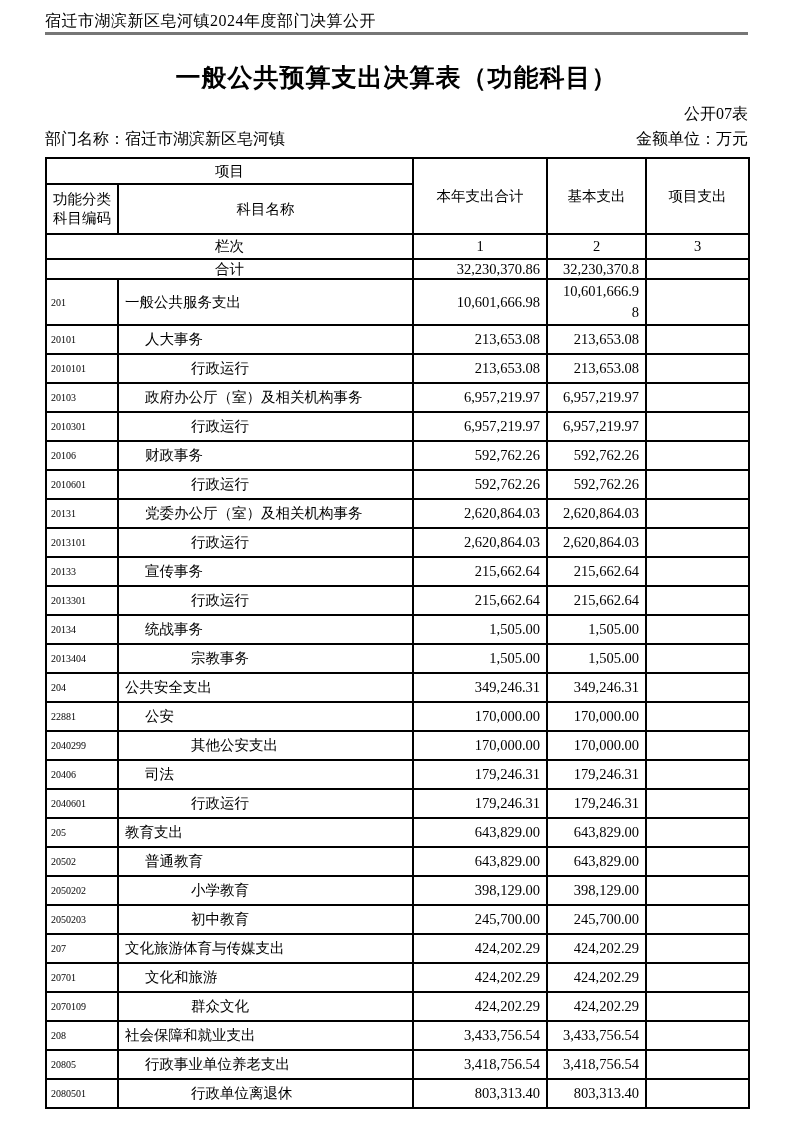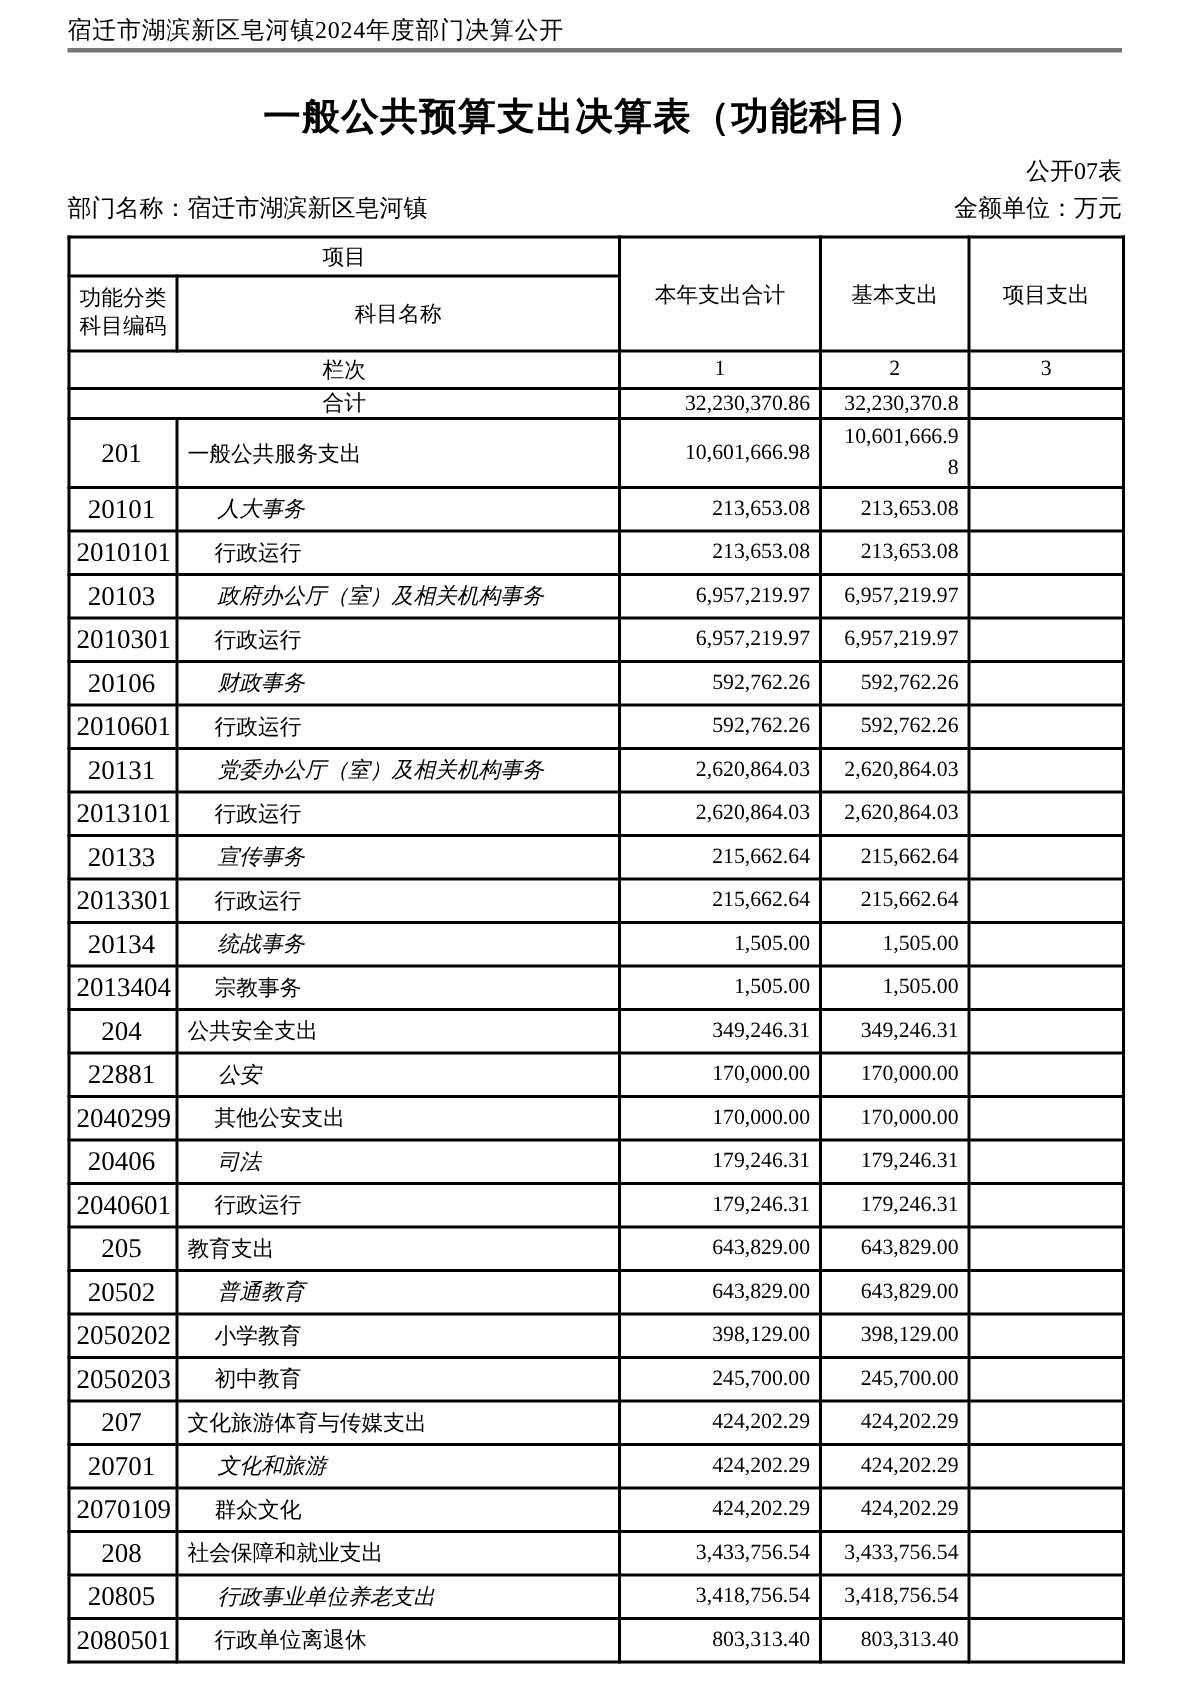--- a/index.html
+++ b/index.html
@@ -19,25 +19,25 @@
   thead th{text-align:center;vertical-align:middle;}
   .hrowA th{height:22px;}
   .hrowB th{height:46px;}
   .codehdr{white-space:pre-line;padding:1px 2px;line-height:1.3;}
   .lanci th{height:21px;}
   .totalrow td{height:16px;line-height:16px;}
   tbody td{height:25px;}
   .c{text-align:center;}
   .num{text-align:right;word-break:break-all;line-height:1.45;}
   .numb{padding-left:8px;}
-  .code{text-align:center;padding-left:4px;font-size:18px;}
+  .code{text-align:left;padding-left:4px;font-size:10px;}
   .subject{text-align:left;}
   .ind0{padding-left:6px;}
-  .ind1{padding-left:26px;font-style:italic;}
-  .ind2{padding-left:24px;}
+  .ind1{padding-left:26px;}
+  .ind2{padding-left:72px;}
 </style>
 </head>
 <body>
 
 <div class="sheet">
 
   <div class="note">宿迁市湖滨新区皂河镇2024年度部门决算公开</div>
   <div class="rule"></div>
 
   <h1 class="title">一般公共预算支出决算表（功能科目）</h1>

